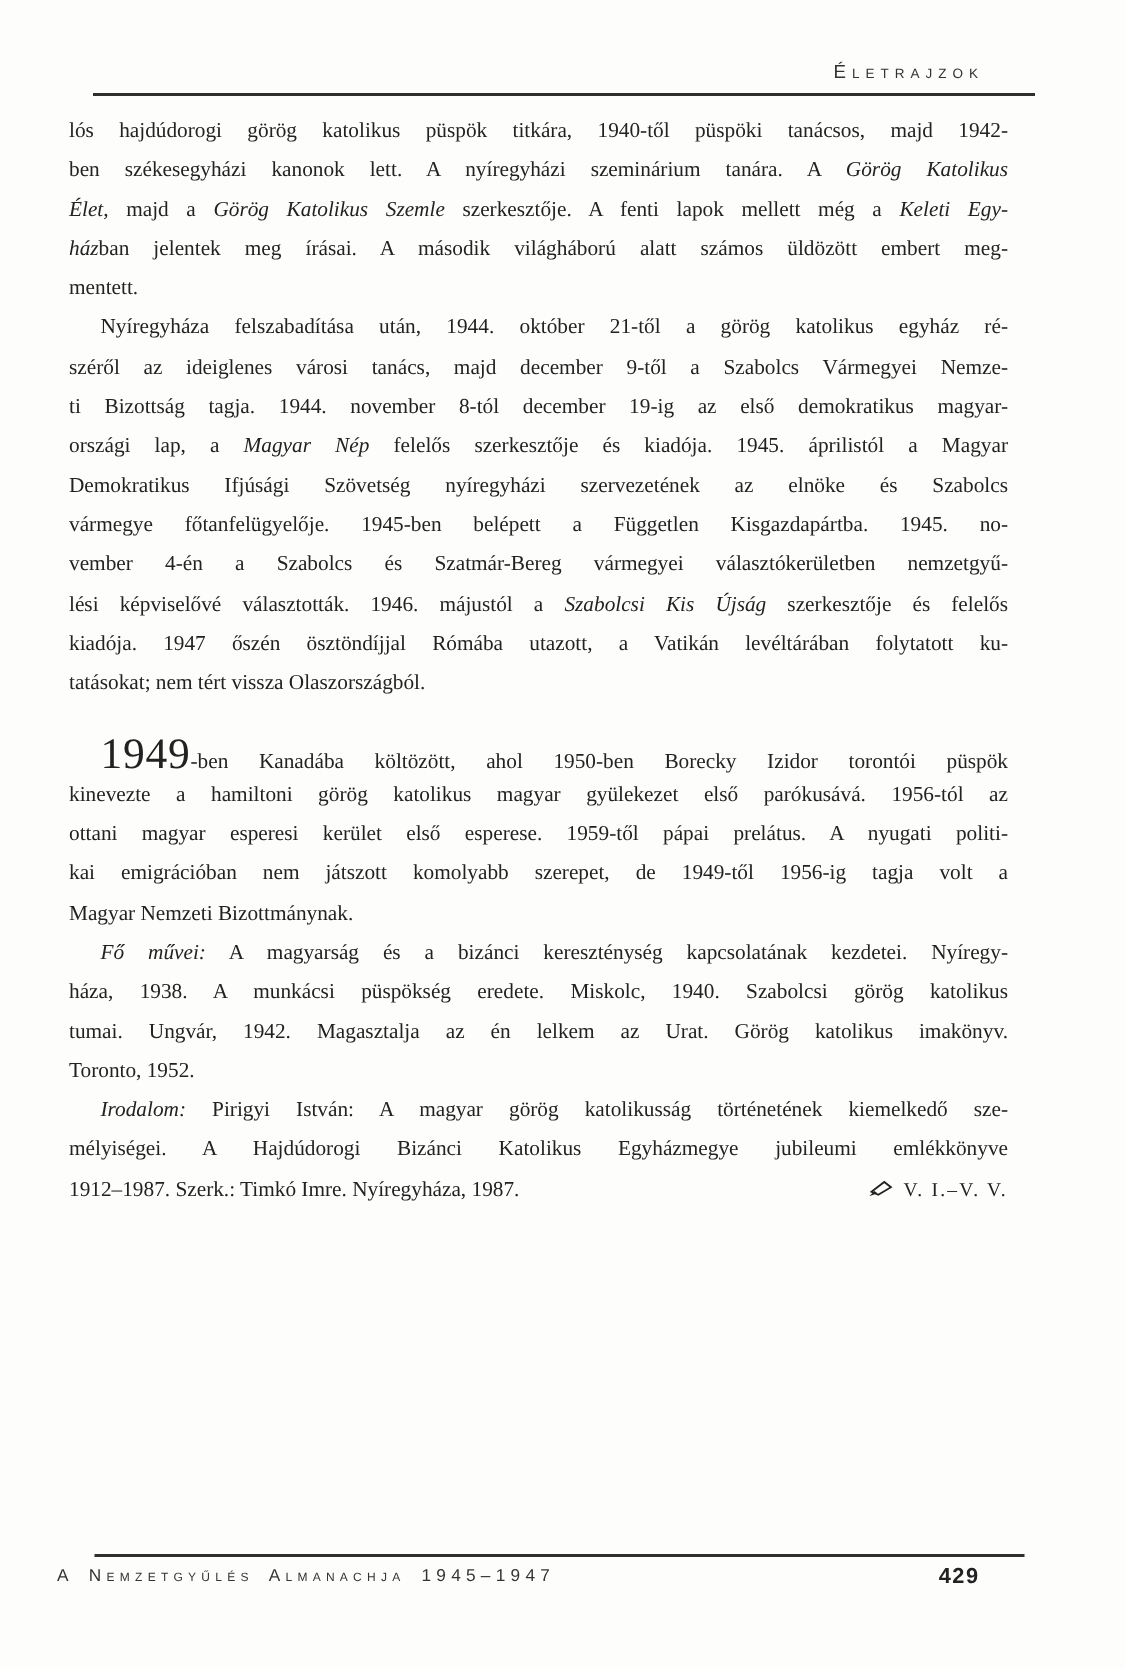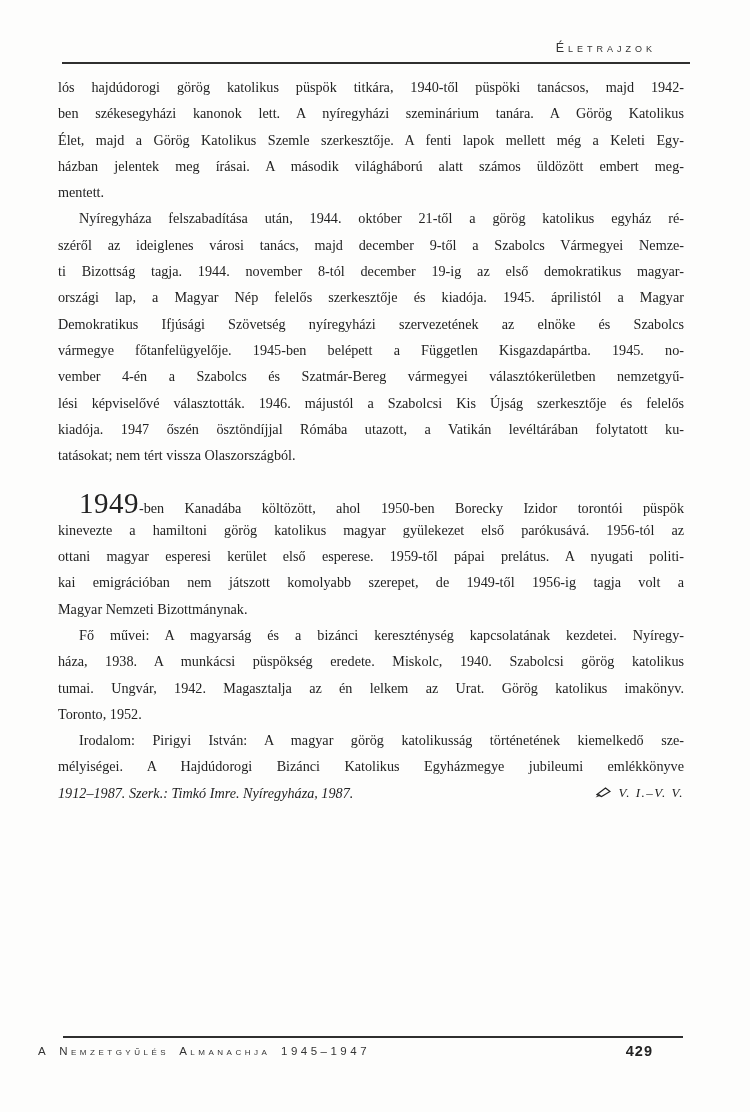--- a/index.html
+++ b/index.html
@@ -28,43 +28,43 @@
     color:var(--muted);
     white-space:nowrap;
   }
   .header-rule{
     position:absolute;top:62px;left:62px;width:628px;height:2px;
     background:var(--rule);
   }
 
   
   .article{
-    position:absolute;top:74px;left:58px;width:626px;
+    position:absolute;top:74px;left:46px;width:626px;
     font-size:14.2px;line-height:26.3px;
     color:var(--ink);
   }
   .para{margin:0;}
   .para.space-before{margin-top:22px;}
   .line{
     height:26.3px;
     text-align:justify;
     text-align-last:justify;
     white-space:normal;
     overflow:visible;
   }
   .line.last{text-align:right;text-align-last:left;}
   .line.indent{text-indent:21px;}
-  .it{margin-top:12px;}
+  .it{font-style:italic;margin-top:12px;}
   .year{
     font-size:29px;
     letter-spacing:0.5px;
   }
   .line.sigline{
     display:flex;justify-content:space-between;align-items:center;
-    text-align:left;text-align-last:left;font-style:italic;
+    text-align:left;text-align-last:left;
   }
   .signature{
     display:inline-flex;align-items:center;gap:7px;
     font-size:13px;letter-spacing:1.5px;white-space:nowrap;
   }
   .sig-icon{display:inline-block;}
 
   
   .footer-rule{
     position:absolute;top:1036px;left:63px;width:620px;height:2px;

